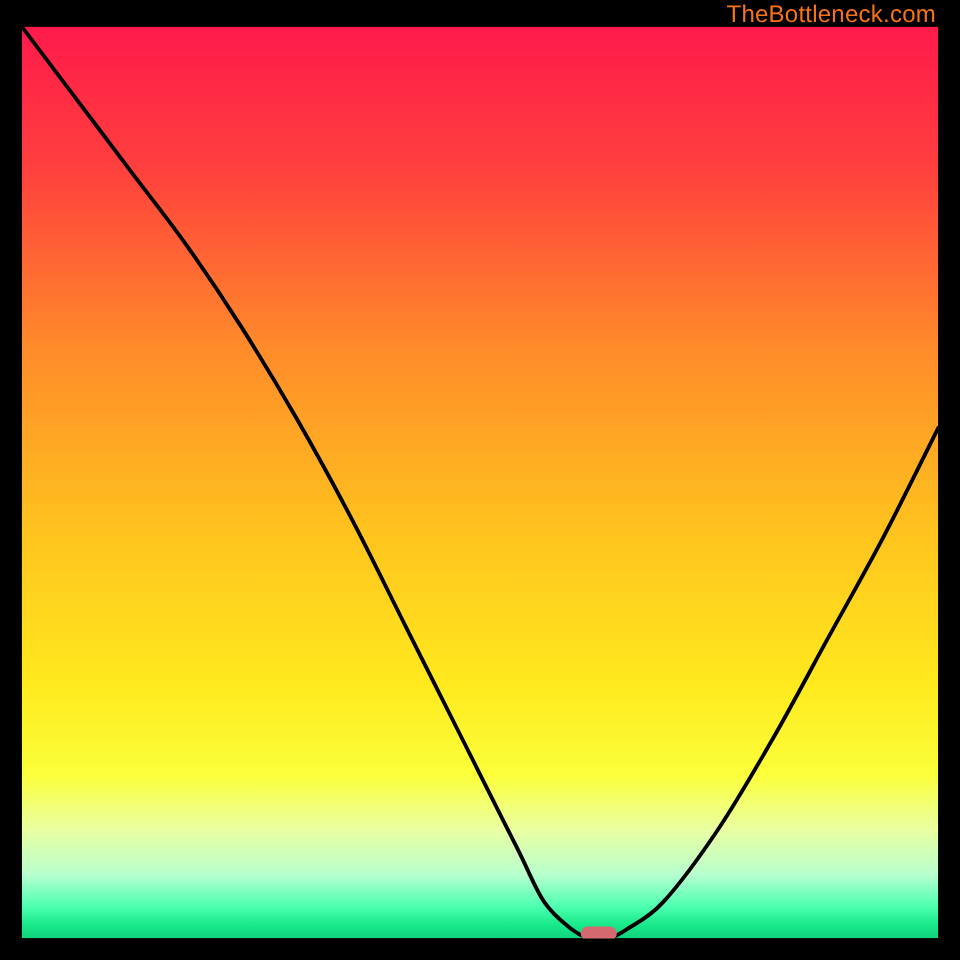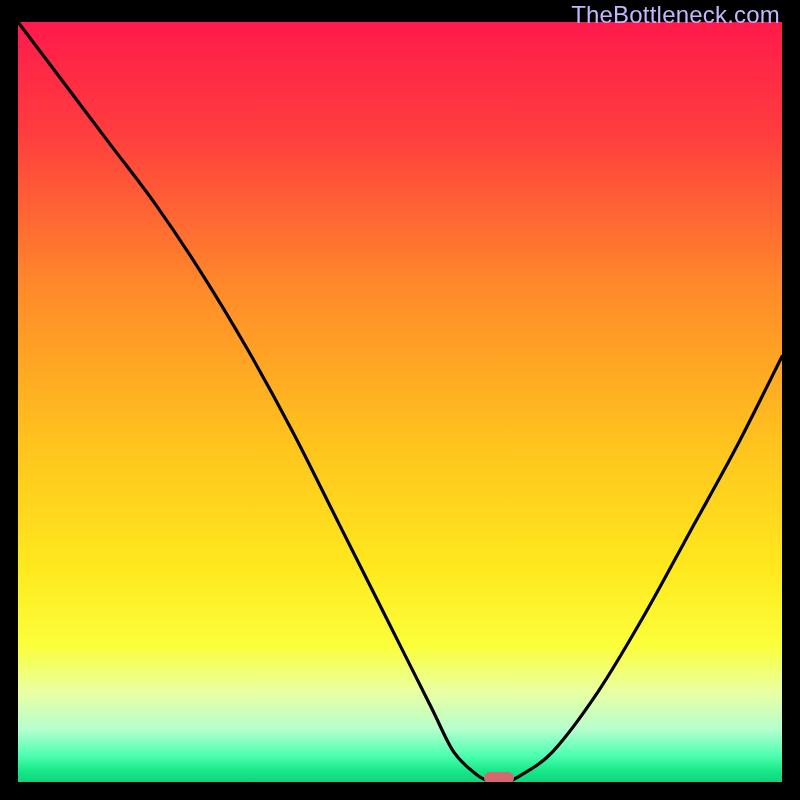--- a/index.html
+++ b/index.html
@@ -39,22 +39,22 @@
     width: 30px;
     height: 12px;
     border-radius: 6px;
     transform: translate(-50%, -50%);
   }
   .watermark {
     position: absolute;
     top: 1px;
     right: 20px;
     font-family: Arial, Helvetica, sans-serif;
-    font-size: 24px;
-    color: #c4b5fd;
+    font-size: 20px;
+    color: #f97316;
     letter-spacing: 0.2px;
     user-select: none;
   }
 </style>
 </head>
 <body>
 
 <div class="frame">
 
   <div class="plot-area">

